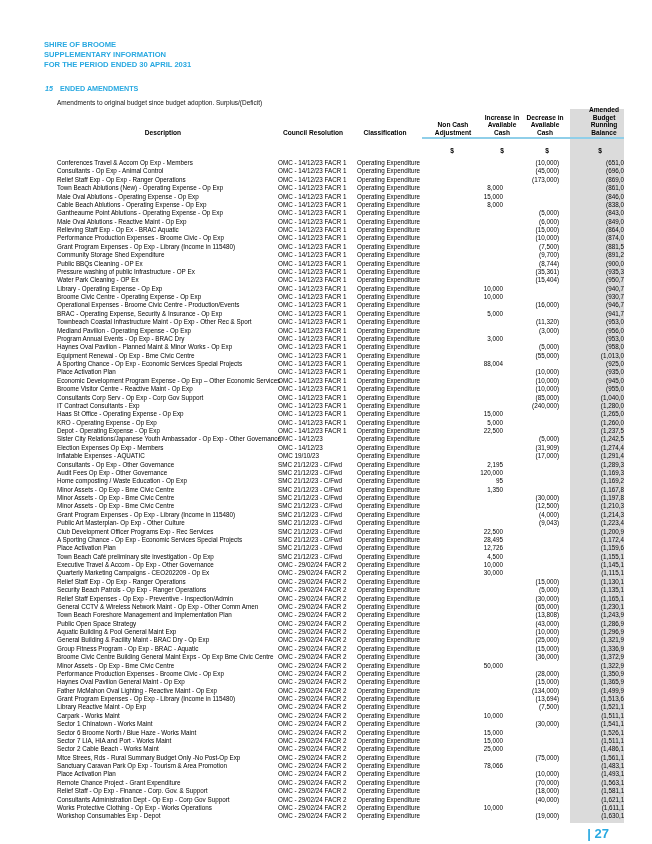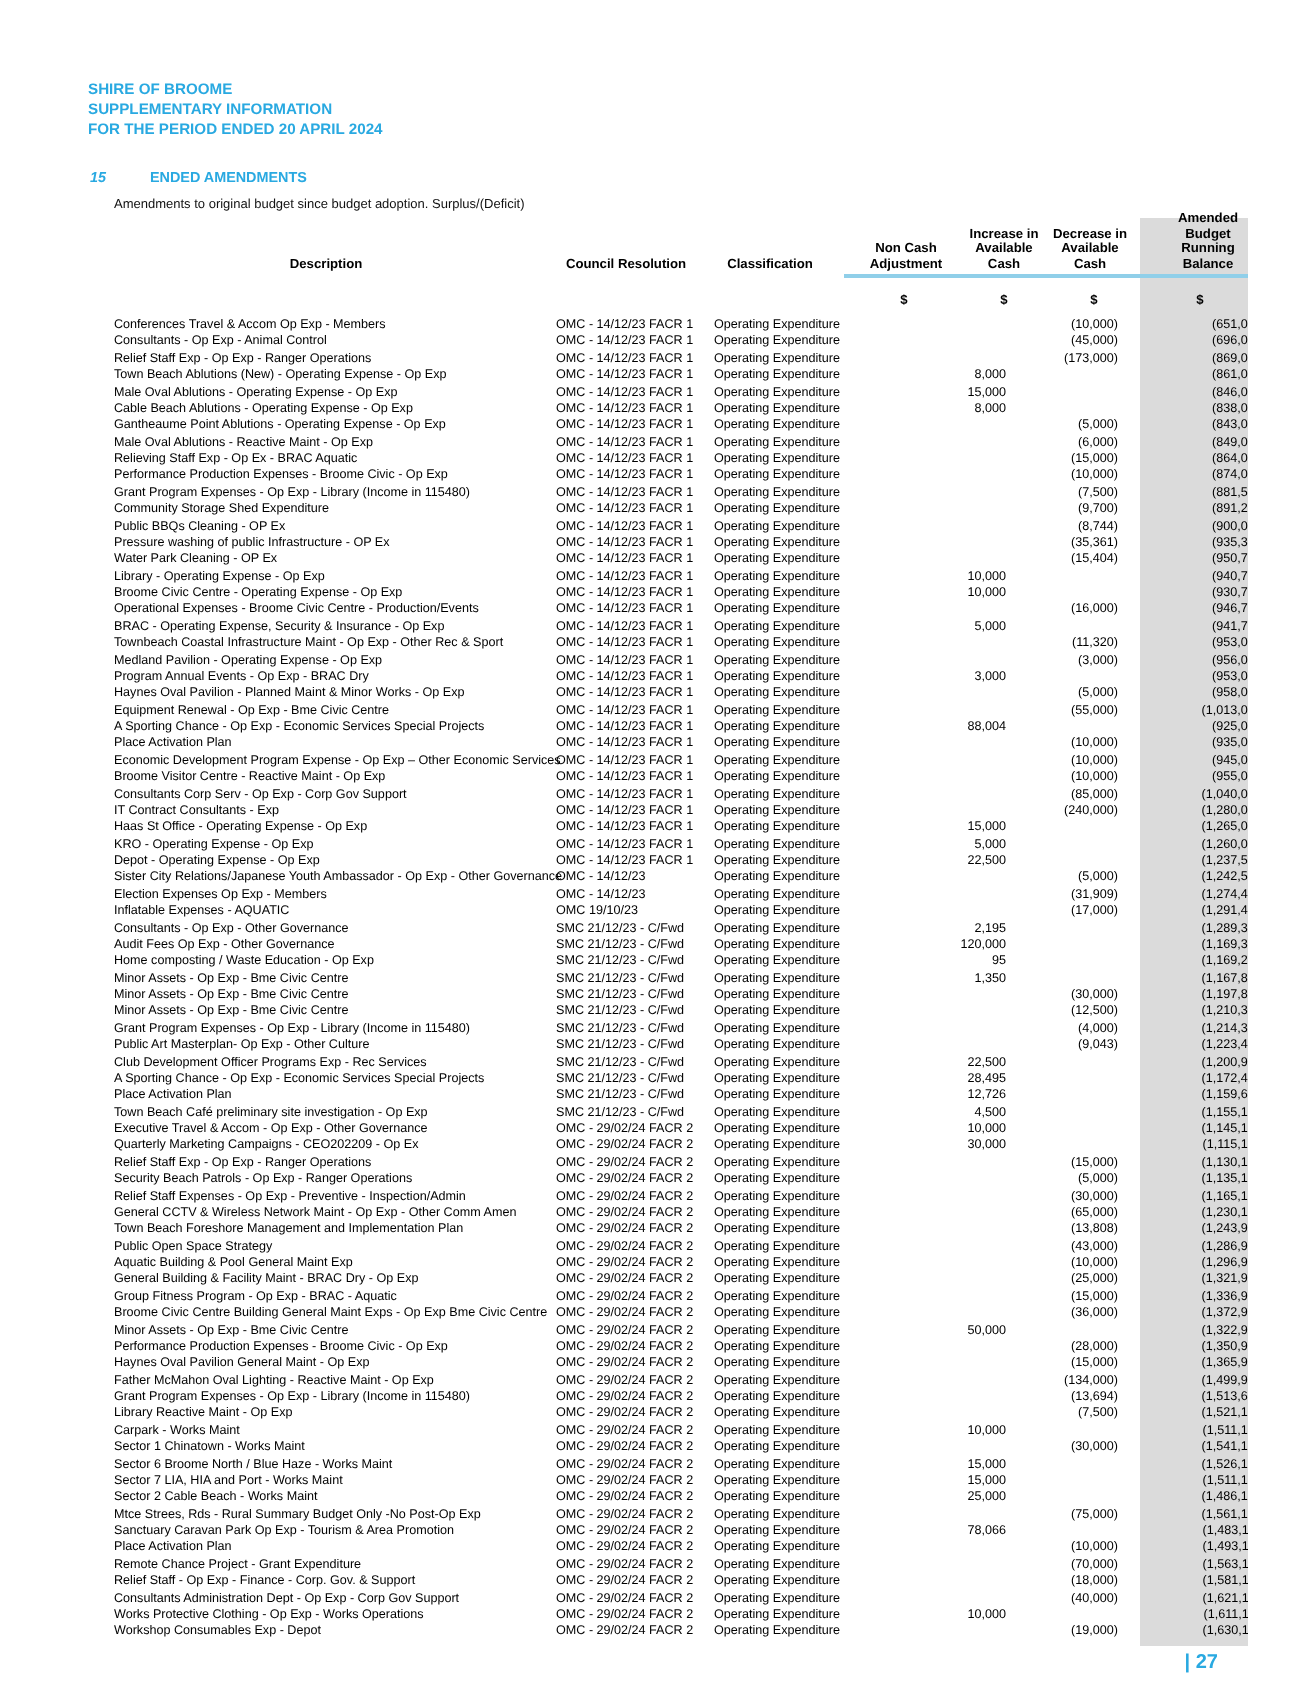--- a/index.html
+++ b/index.html
@@ -4,21 +4,21 @@
 <style>
   html,body { margin:0; padding:0; background:#ffffff; }
   .page {
     position:relative; width:624px; height:844px; background:#ffffff;
     font-family:"Liberation Sans", sans-serif; color:#000; overflow:hidden;
   }
   
   .org-header { position:absolute; left:44px; top:40px; }
   .org-header div { font-size:7.6px; line-height:10.2px; font-weight:bold; color:#29a9e1; }
   .section-heading { position:absolute; left:45px; top:84px; font-size:7.2px; font-weight:bold; color:#29a9e1; }
-  .section-heading .sec-no { margin-right:22px;font-style:italic; }
+  .section-heading .sec-no { margin-right:7px;font-style:italic; }
   .subtitle { position:absolute; left:57px; top:99px; font-size:6.5px; color:#111; }
 
   
   .shade-band { position:absolute; left:570px; top:109px; width:67px; height:714px; background:#dbdbdb; }
   .thead { position:absolute; left:0; top:107px; width:652px; height:29px; }
   .th { position:absolute; bottom:0; transform:translateX(-50%); text-align:center;
         font-size:6.6px; line-height:7.5px; font-weight:bold; white-space:pre-line; }
   .th-desc { left:163px; } .th-res { left:313px; } .th-class { left:385px; }
   .th-noncash { left:453px; } .th-inc { left:502px; } .th-dec { left:545px; } .th-bal { left:604px; }
   .head-rule { position:absolute; left:422px; top:137px; width:219px; height:1.6px; background:#90cfe9; }
@@ -29,31 +29,31 @@
   
   .rows { position:absolute; left:57px; top:159px; width:581px; }
   .tr { display:flex; height:8.38px; font-size:6.3px; line-height:8.38px; }
   .td { white-space:nowrap; overflow:visible; }
   .c0 { width:221px; } .c1 { width:79px; } .c2 { width:61px; }
   .c3 { width:38px; text-align:right; }
   .c4 { width:47px; text-align:right; }
   .c5 { width:56px; text-align:right; }
   .c6 { width:79px; text-align:right; padding-right:5px; box-sizing:border-box; }
 
-  .page-number { position:absolute; right:15px; top:826px; font-size:10px; font-weight:bold; color:#29a9e1; }
+  .page-number { position:absolute; right:15px; top:826px; font-size:13px; font-weight:bold; color:#29a9e1; }
 </style>
 </head>
 <body>
 
 <div class="page">
 
   <div class="org-header">
     <div>SHIRE OF BROOME</div>
     <div>SUPPLEMENTARY INFORMATION</div>
-    <div>FOR THE PERIOD ENDED 20 APRIL 2024</div>
+    <div>FOR THE PERIOD ENDED 30 APRIL 2031</div>
   </div>
 
   <div class="section-heading">
     <span class="sec-no">15</span><span>ENDED AMENDMENTS</span>
   </div>
 
   <div class="subtitle">Amendments to original budget since budget adoption. Surplus/(Deficit)</div>
 
   <div>
     <div class="shade-band"></div>

